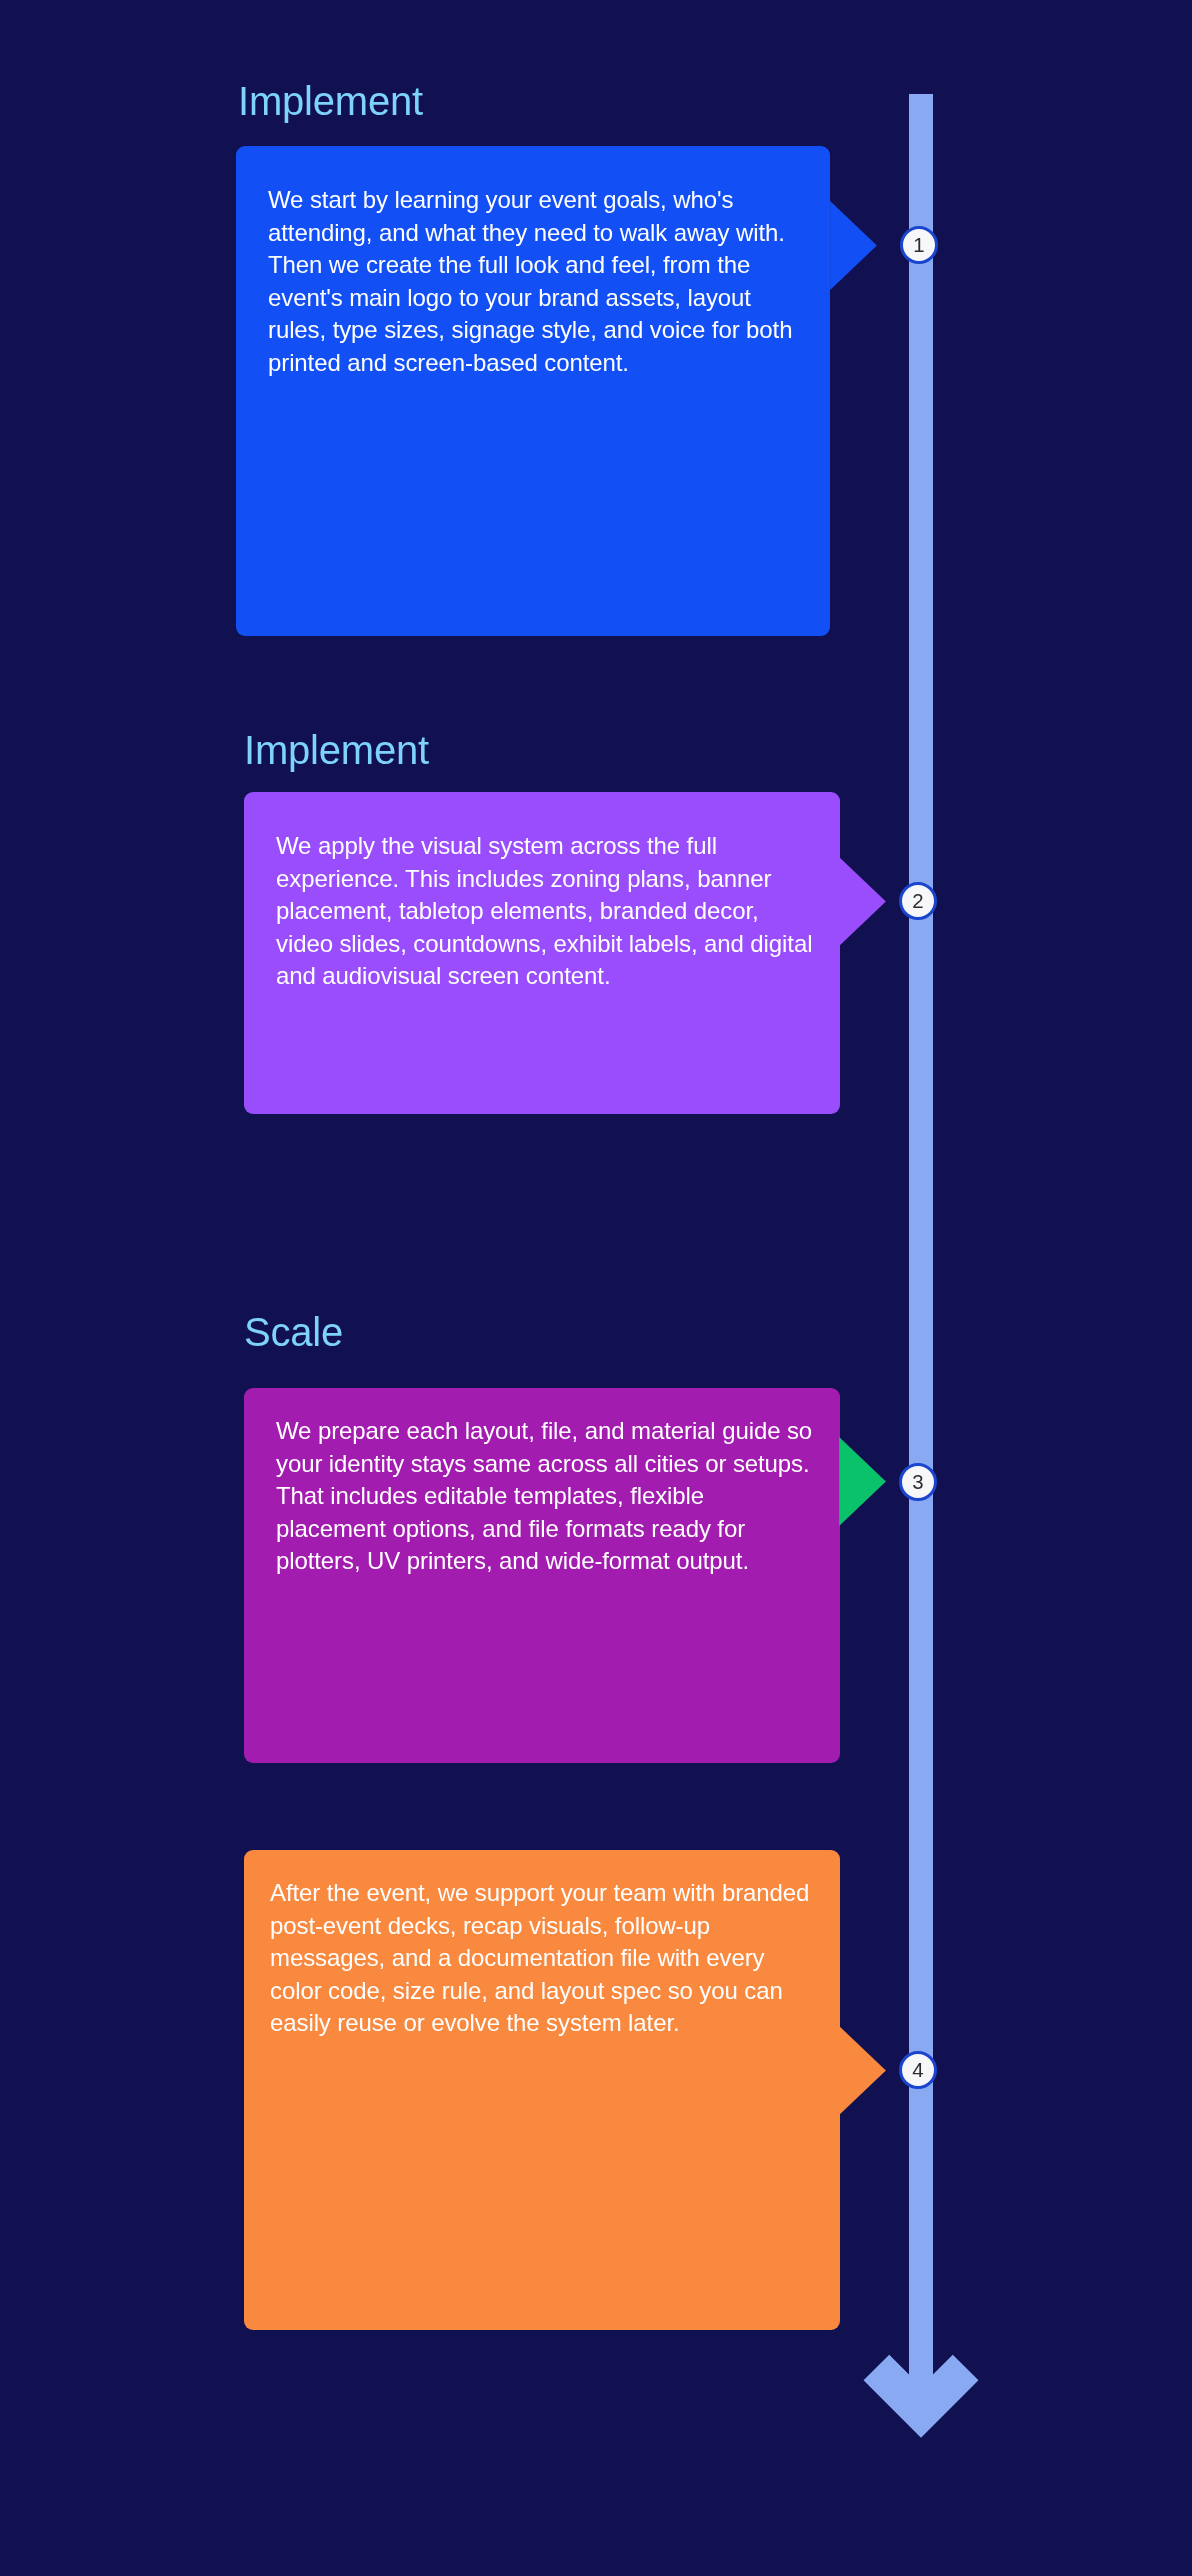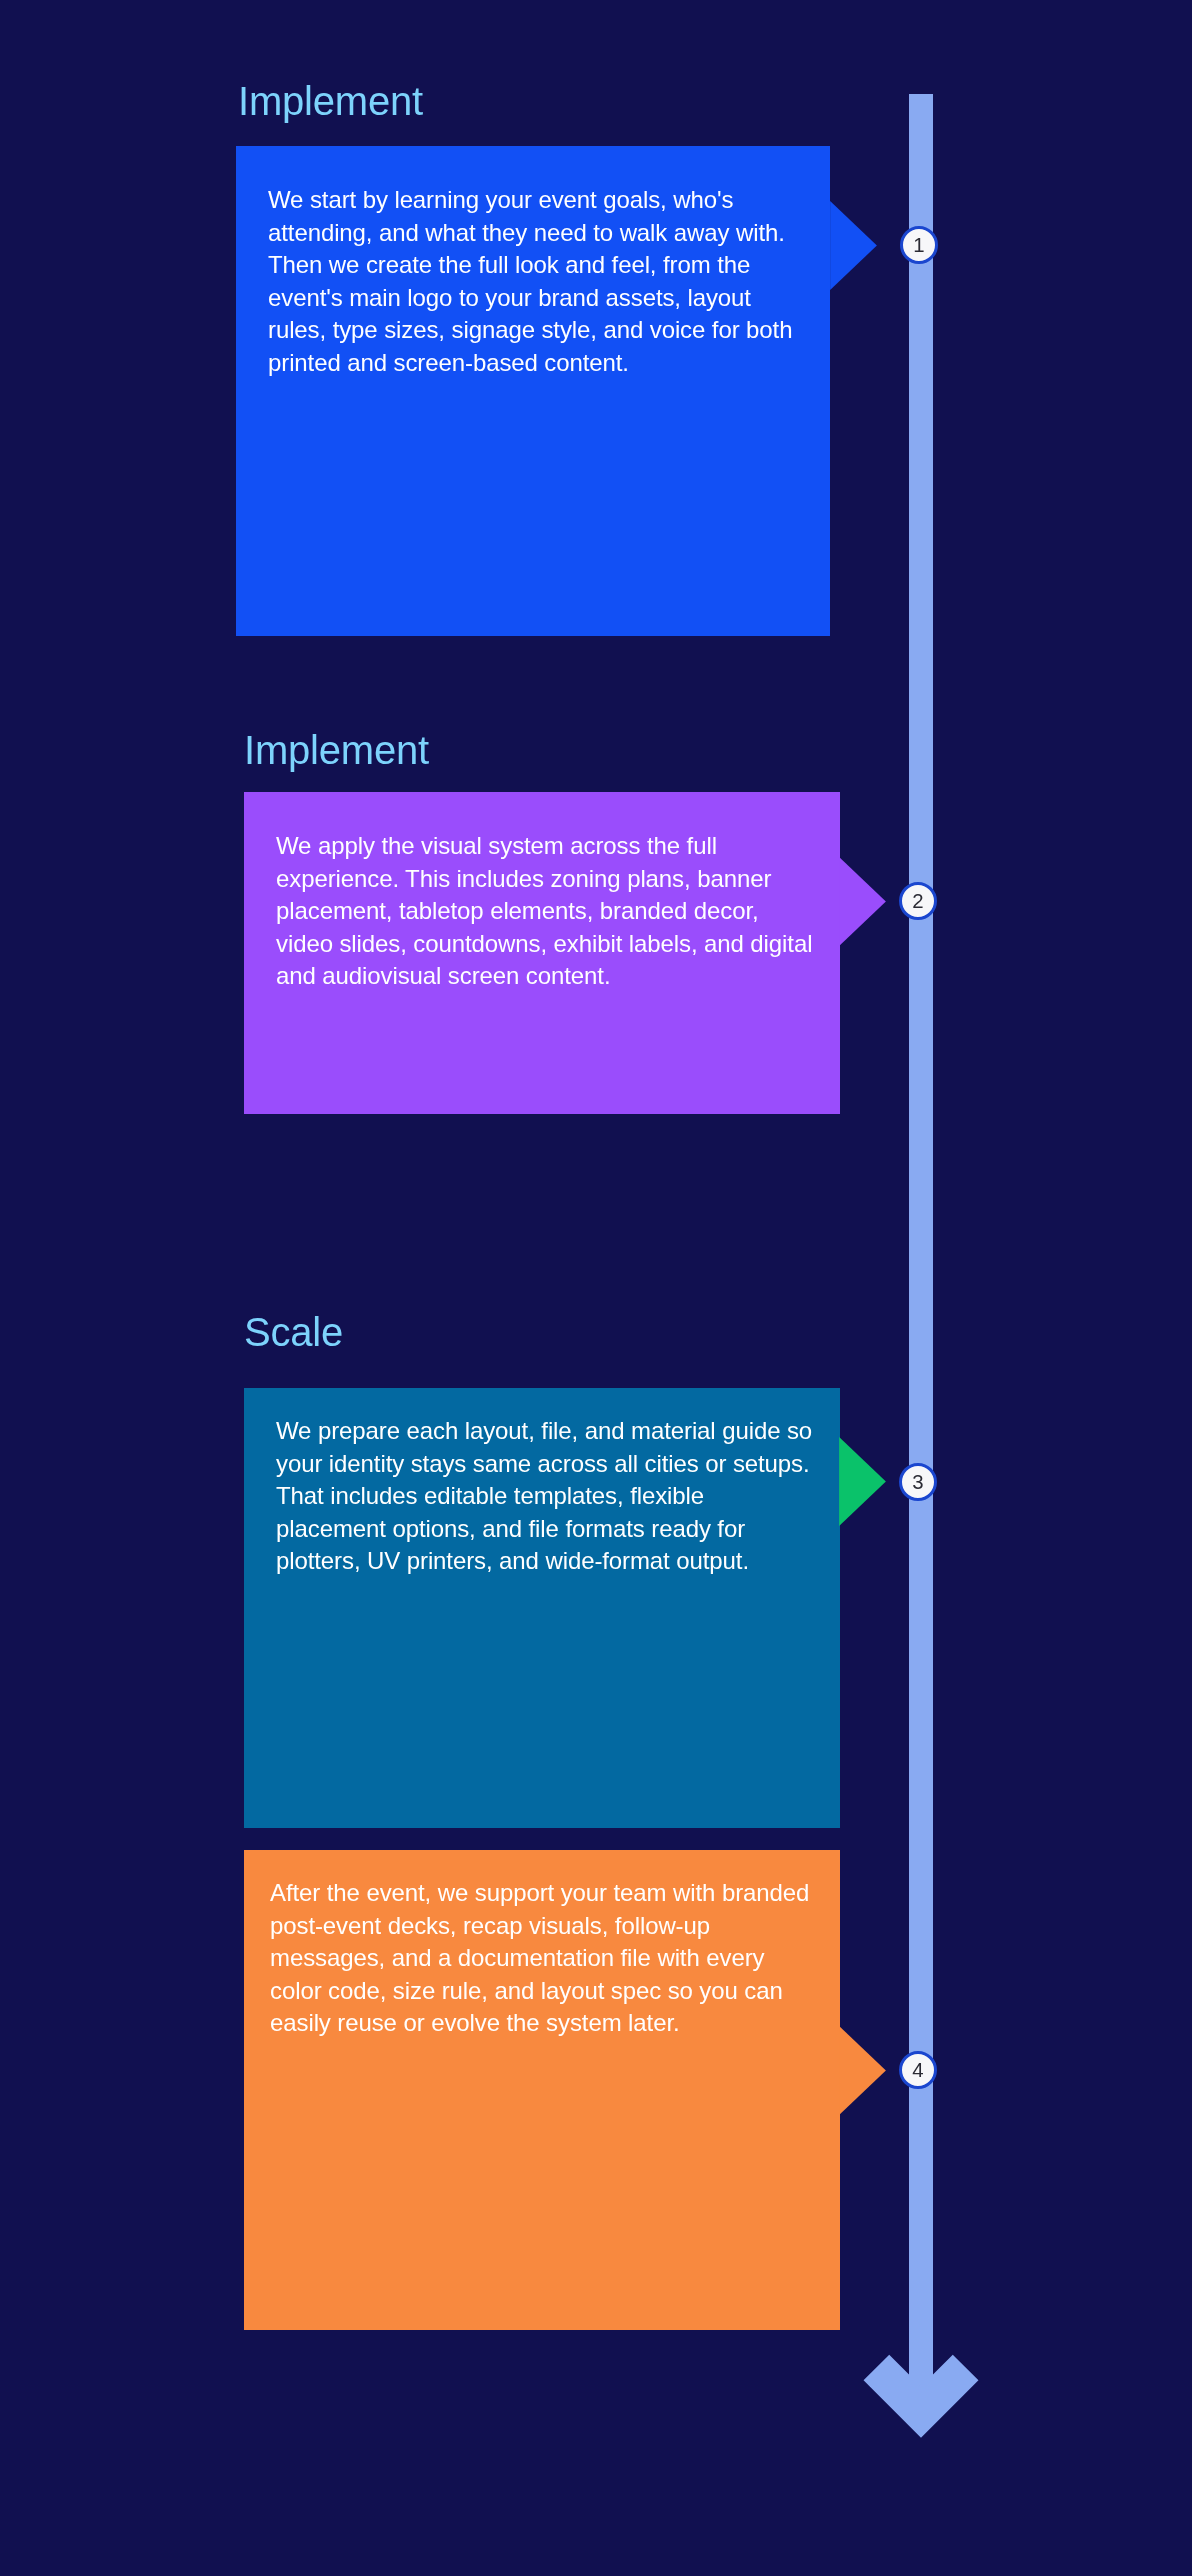--- a/index.html
+++ b/index.html
@@ -29,21 +29,21 @@
   }
 
   
   .step { position:absolute; left:0; }
   .heading {
     position:absolute; color:#7dd3fc; font-size:40px; line-height:1;
     font-weight:400; letter-spacing:-0.2px; white-space:nowrap;
   }
   .card {
     position:absolute; color:#ffffff;
-    font-size:24px; line-height:1.355; letter-spacing:-0.1px;
+    font-size:24px; line-height:1.355; letter-spacing:-0.1px;border-radius:9px;
   }
   .card .body { position:absolute; white-space:pre-line; }
 
   
   .notch {
     position:absolute; width:47px; height:89px;
   }
 
   
   #s1 .heading { left:238px; top:81px; }
@@ -52,21 +52,21 @@
   #s1 .notch   { left:830px; top:201px; }
   #s1 .marker  { left:900px; top:226px; }
 
   #s2 .heading { left:244px; top:730px; }
   #s2 .card    { left:244px; top:792px; width:596px; height:322px; background:#9a4dfc; }
   #s2 .card .body { left:32px; top:38px; width:540px; }
   #s2 .notch   { left:839px; top:857px; }
   #s2 .marker  { left:899px; top:882px; }
 
   #s3 .heading { left:244px; top:1312px; }
-  #s3 .card    { left:244px; top:1388px; width:596px; height:440px; background:#0369a1;padding-left:13px; }
+  #s3 .card    { left:244px; top:1388px; width:596px; height:375px; background:#a21caf;padding-left:13px; }
   #s3 .card .body { left:32px; top:27px; width:540px; }
   #s3 .notch   { left:839px; top:1437px; }
   #s3 .marker  { left:899px; top:1463px; }
 
   #s4 .heading { left:244px; top:1894px; }
   #s4 .card    { left:244px; top:1850px; width:596px; height:480px; background:#f8893f; }
   #s4 .card .body { left:26px; top:27px; width:544px; }
   #s4 .notch   { left:839px; top:2026px; }
   #s4 .marker  { left:899px; top:2051px; }
 </style>

